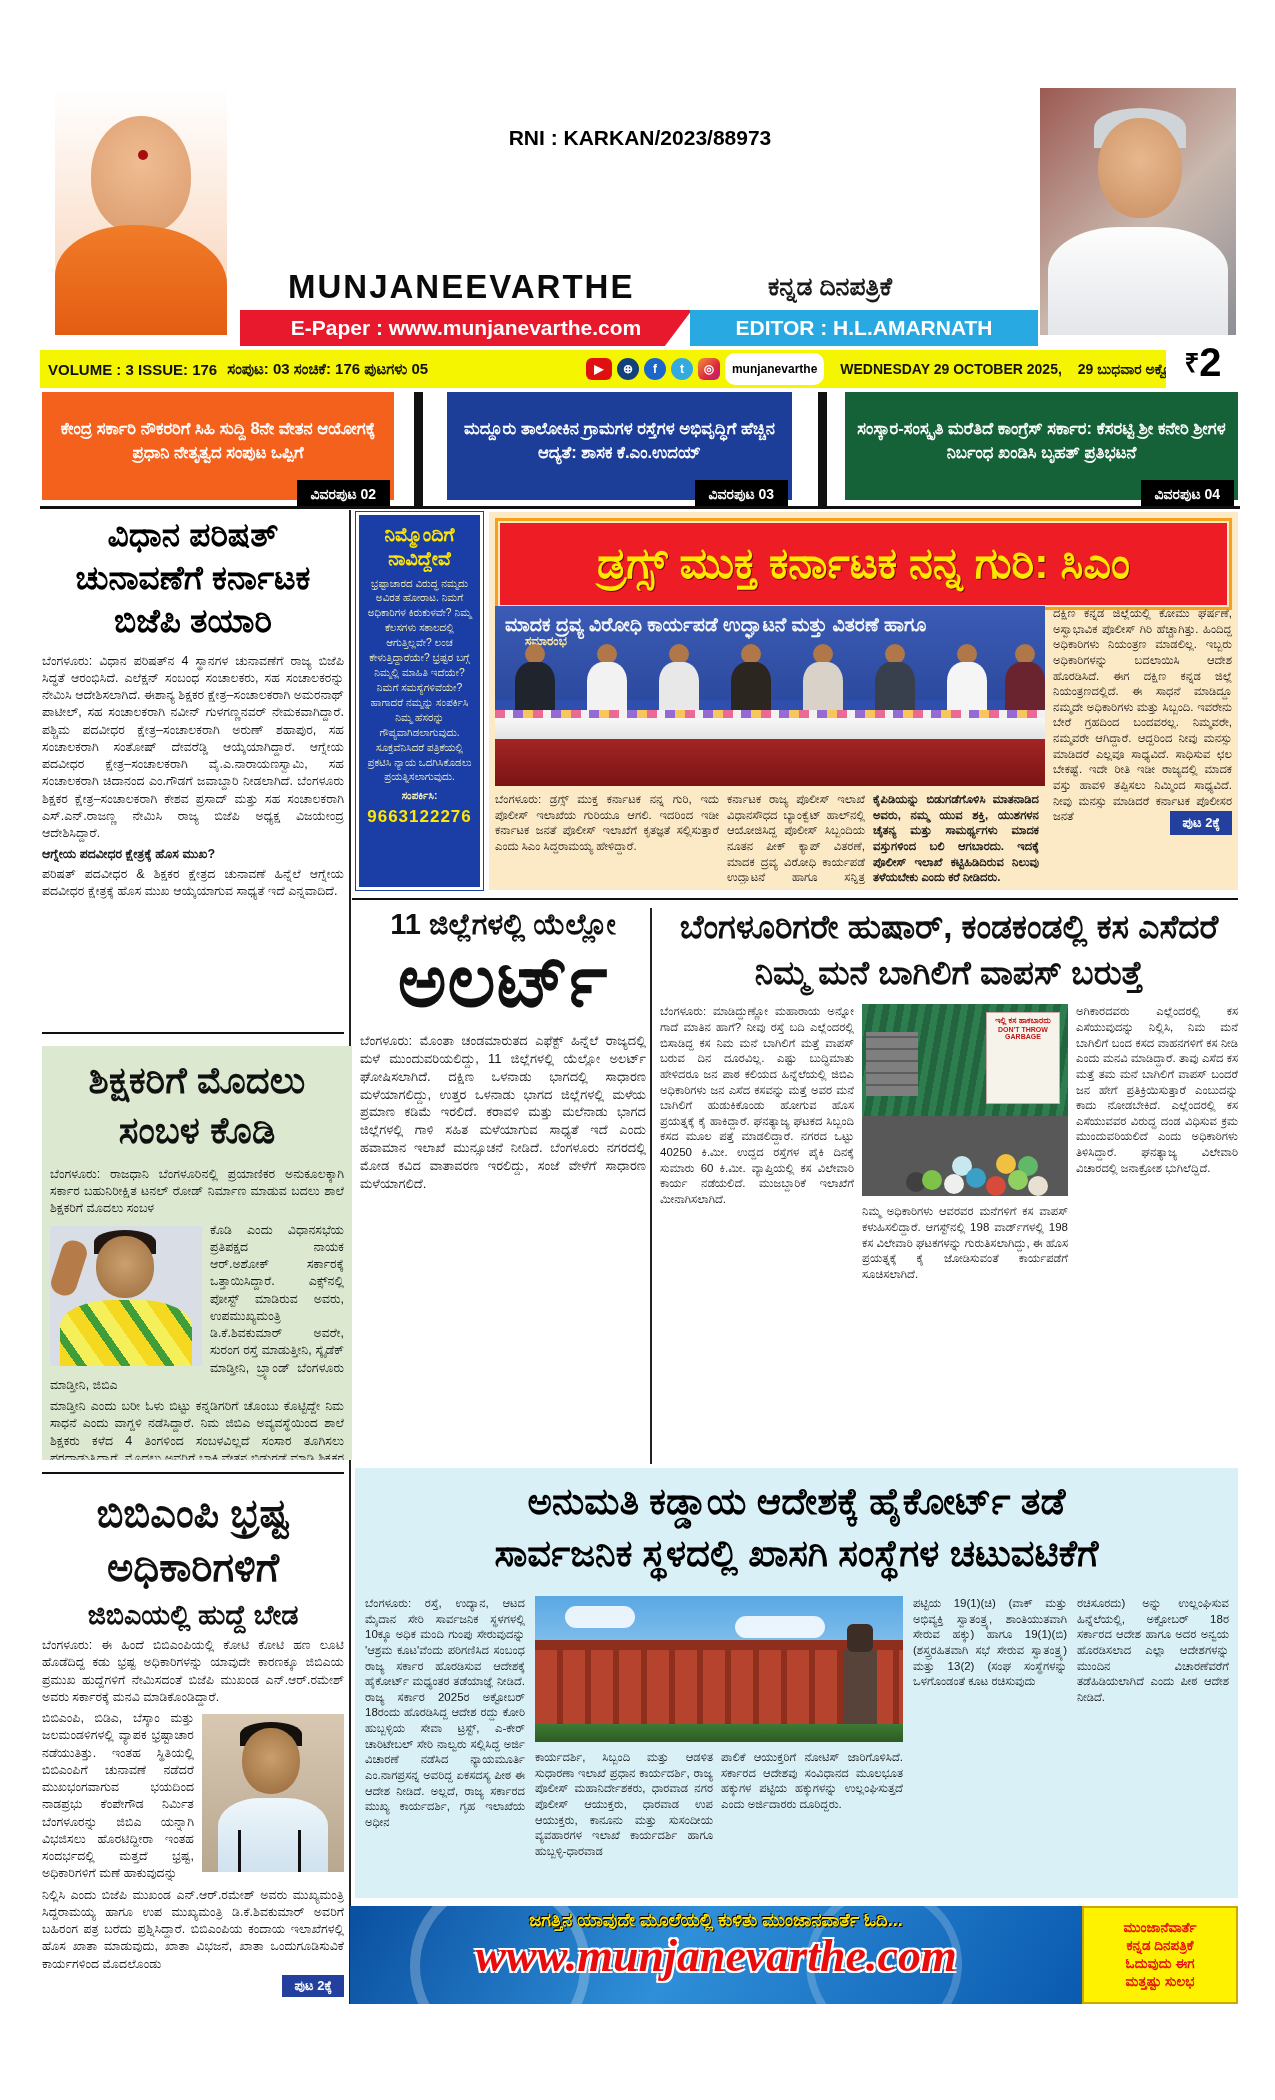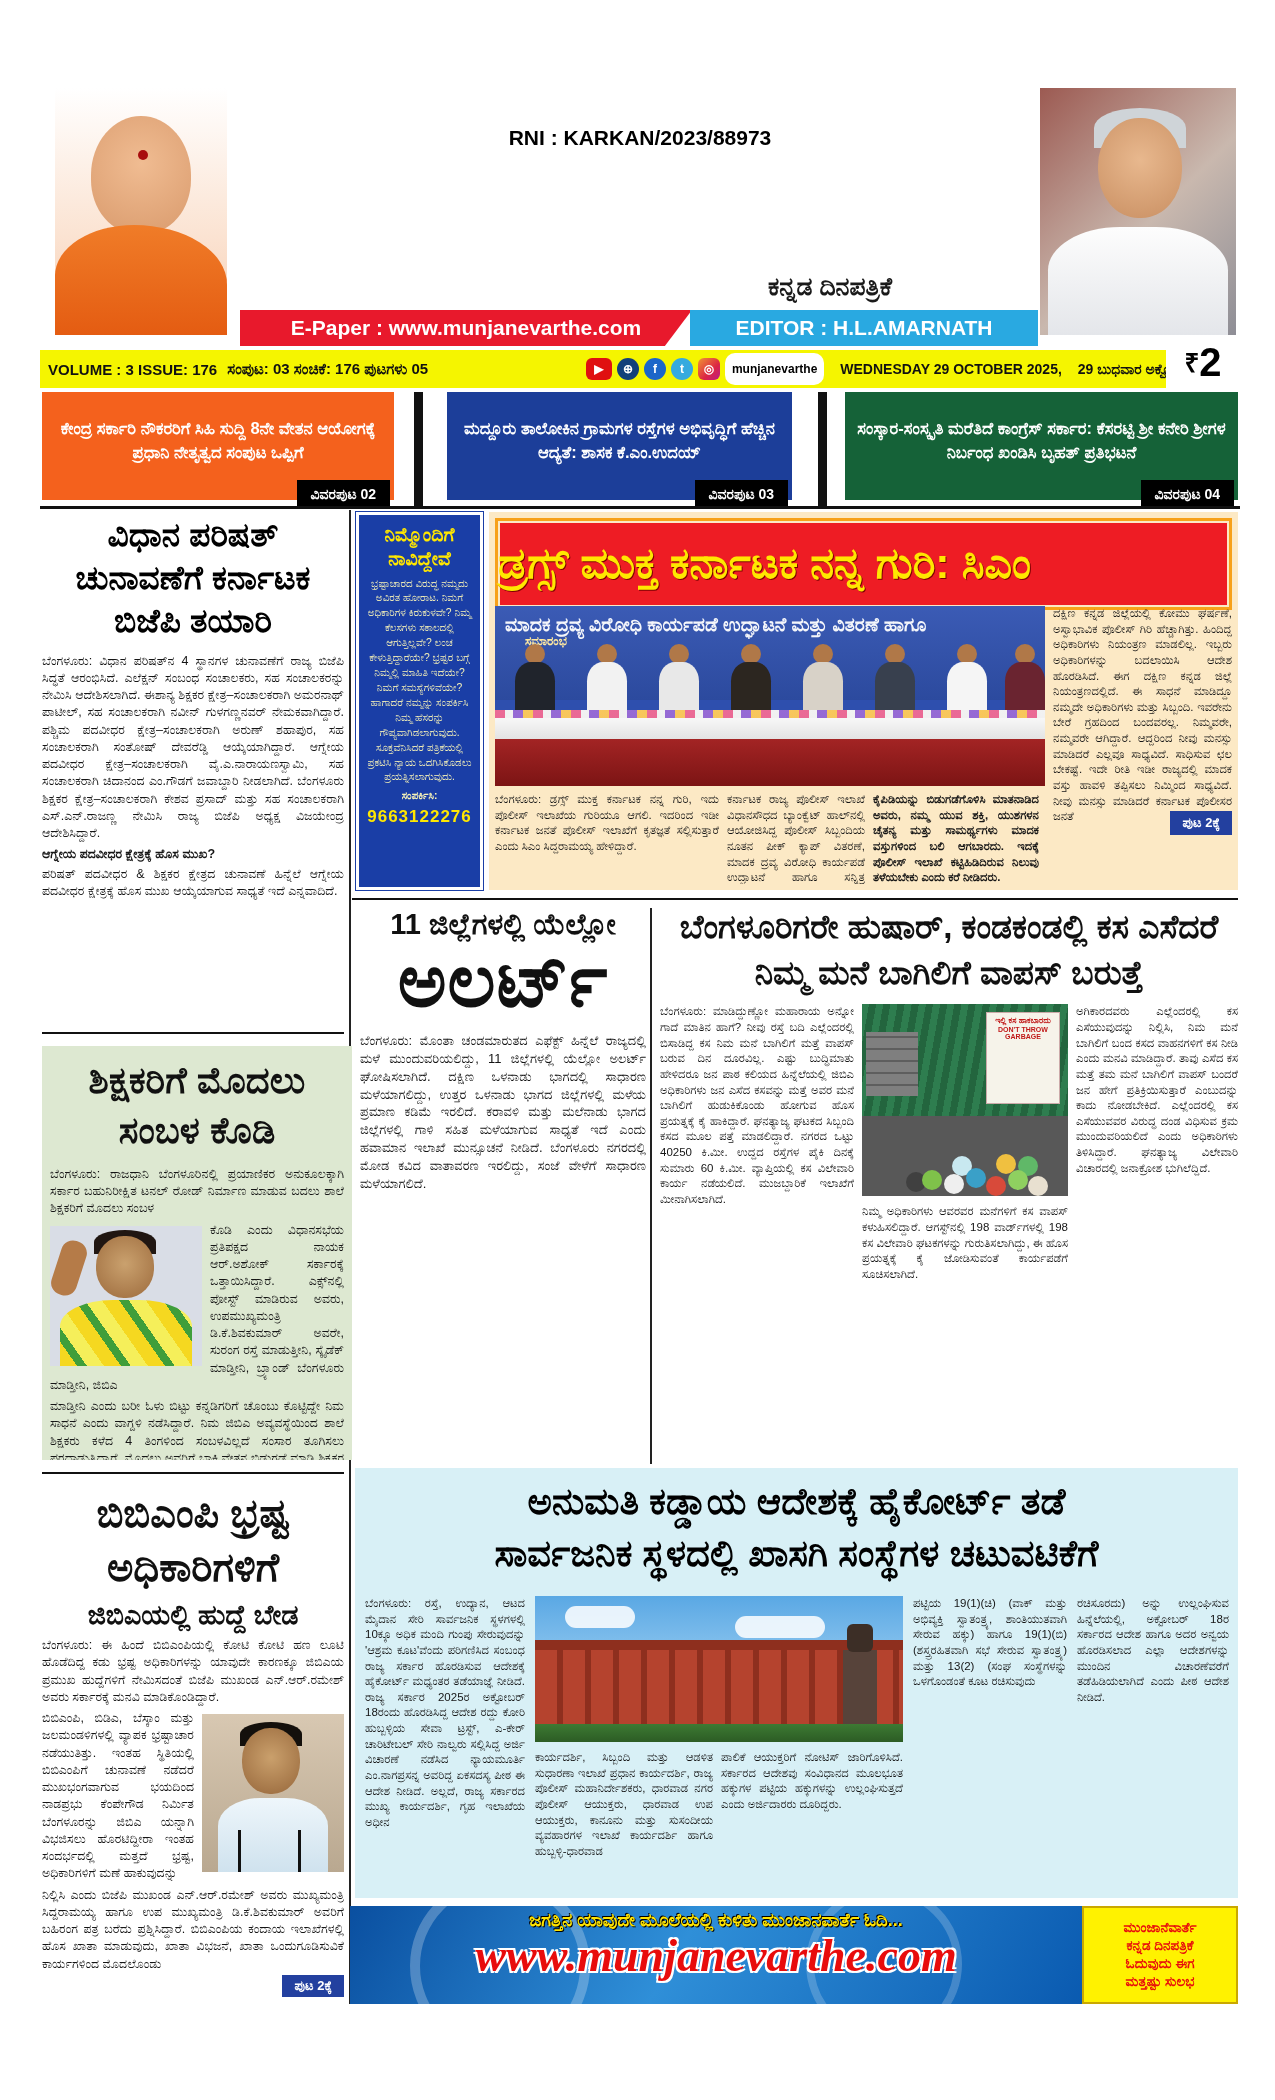--- a/index.html
+++ b/index.html
@@ -84,21 +84,21 @@
   .page-tag{display:inline-block;background:#23409f;color:#fff;font-size:13px;font-weight:bold;padding:3px 12px;float:right;margin-top:2px;}
 
   
   .help-box{left:356px;top:512px;width:127px;height:378px;background:#1a3ea6;border:3px solid #fff;outline:1px solid #1a3ea6;padding:8px 5px;text-align:center;overflow:hidden;}
   .help-t{color:#ffe700;font-size:19px;font-weight:bold;line-height:1.25;}
   .help-b{color:#f6f2b8;font-size:10.3px;line-height:1.45;margin-top:6px;}
   .help-phone{color:#ffe700;font-size:17px;font-weight:bold;margin-top:3px;letter-spacing:1px;}
 
   
   .cm-box{left:489px;top:512px;width:749px;height:378px;background:#fce9c5;padding:6px;overflow:hidden;}
-  .cm-banner{height:92px;background:#ee1c24;border:3px solid #f7a11a;box-shadow:0 0 0 2px #fce9c5 inset;display:flex;align-items:center;justify-content:flex-start;}
+  .cm-banner{height:92px;background:#ee1c24;border:3px solid #f7a11a;box-shadow:0 0 0 2px #fce9c5 inset;display:flex;align-items:center;justify-content:center;}
   .cm-banner span{color:#ffe700;font-size:43px;font-weight:bold;text-shadow:1px 1px 0 #7a0000;}
   .cm-photo{position:absolute;left:6px;top:94px;width:550px;height:180px;background:#2e4fae;overflow:hidden;}
   .ev-backdrop{position:absolute;left:0;top:0;width:100%;height:52%;background:linear-gradient(180deg,#3b5bb5,#2c4a9e);}
   .ev-cap{position:absolute;left:10px;top:8px;color:#fff;font-size:19px;font-weight:bold;opacity:.95;}
   .ev-cap2{position:absolute;left:30px;top:28px;color:#ffe9a0;font-size:12px;font-weight:bold;}
   .ev-carpet{position:absolute;left:0;bottom:0;width:100%;height:26%;background:linear-gradient(180deg,#a32424,#7c1414);}
   .ev-table{position:absolute;left:0;bottom:26%;width:100%;height:16%;background:linear-gradient(#ffffff,#e3e3e3);}
   .ev-flowers{position:absolute;left:0;bottom:38%;width:100%;height:8px;background:repeating-linear-gradient(90deg,#e85a8a 0 10px,#f0f0f0 10px 18px,#8a5ad0 18px 28px,#f7c04a 28px 38px);opacity:.9;}
   .person{position:absolute;bottom:42%;width:44px;height:66px;}
   .person .ph{position:absolute;left:12px;top:0;width:20px;height:20px;border-radius:50%;background:#b07848;}
@@ -163,20 +163,21 @@
     <div class="swami-head"></div>
     <div class="swami-bindi"></div>
     <div class="swami-robe"></div>
   </div>
   <div class="abs editor-photo">
     <div class="editor-hair"></div>
     <div class="editor-head"></div>
     <div class="editor-shirt"></div>
   </div>
   <div class="abs rni kn">RNI : KARKAN/2023/88973</div>
+  <div class="abs title-en">MUNJANEEVARTHE</div>
   <div class="abs tagline-kn kn">ಕನ್ನಡ ದಿನಪತ್ರಿಕೆ</div>
   <div class="abs band-epaper">E-Paper : www.munjanevarthe.com</div>
   <div class="abs band-editor">EDITOR : H.L.AMARNATH</div>
 
   <div class="abs infobar-wrap">
     <div class="infobar" style="position:absolute;left:0;top:0;">
       <span class="vol">VOLUME : 3   ISSUE: 176</span>
       <span class="vol kn">ಸಂಪುಟ: 03    ಸಂಚಿಕೆ: 176    ಪುಟಗಳು 05</span>
       <span class="icons">
         <span class="soc yt">▶</span>

